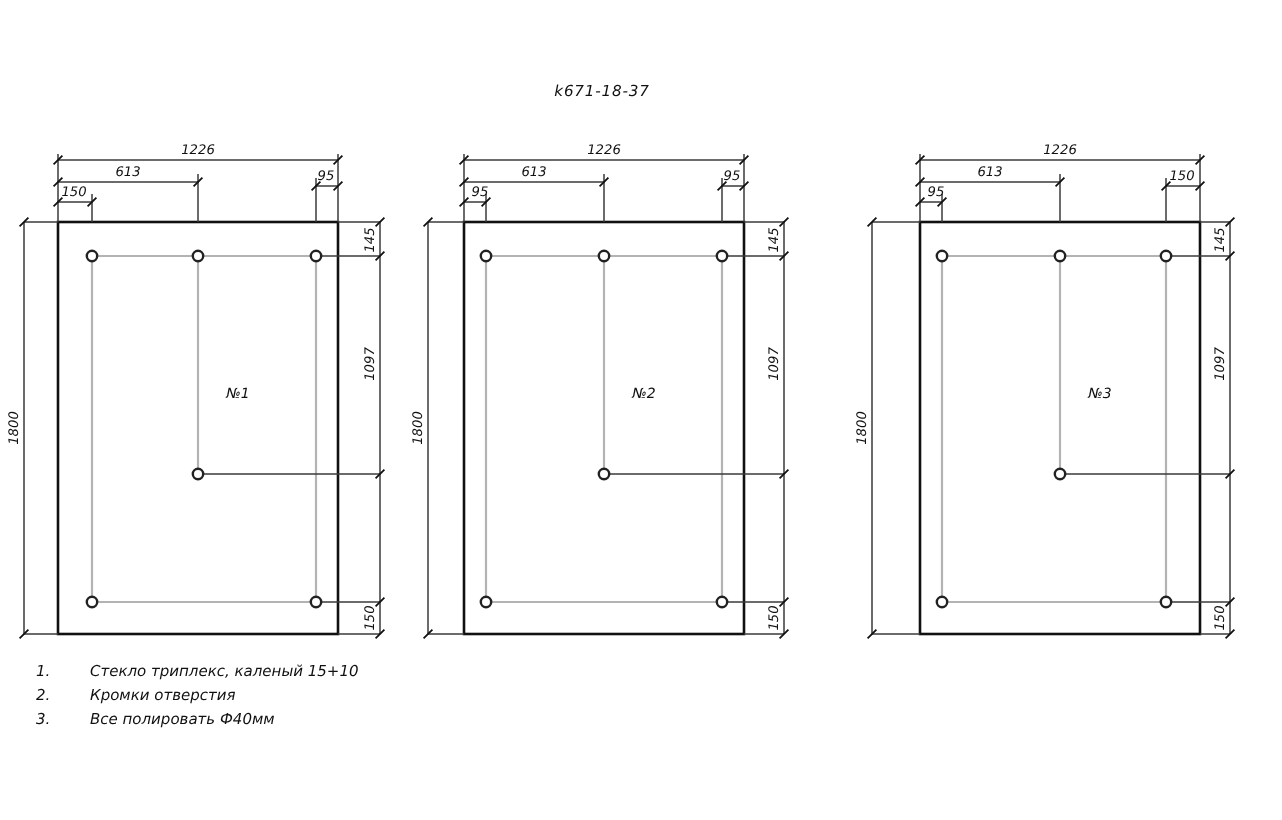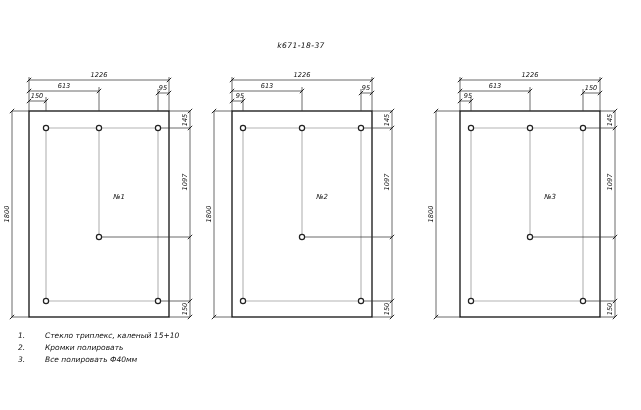--- a/index.html
+++ b/index.html
@@ -183,20 +183,20 @@
   </g>
 </svg>
 
   <div class="notes">
     <div class="note-row">
       <span class="note-num">1.</span>
       <span>Стекло триплекс, каленый 15+10</span>
     </div>
     <div class="note-row">
       <span class="note-num">2.</span>
-      <span>Кромки полировать</span>
+      <span>Кромки отверстия</span>
     </div>
     <div class="note-row">
       <span class="note-num">3.</span>
       <span>Все полировать Ф40мм</span>
     </div>
   </div>
 </div>
 
 </body></html>

